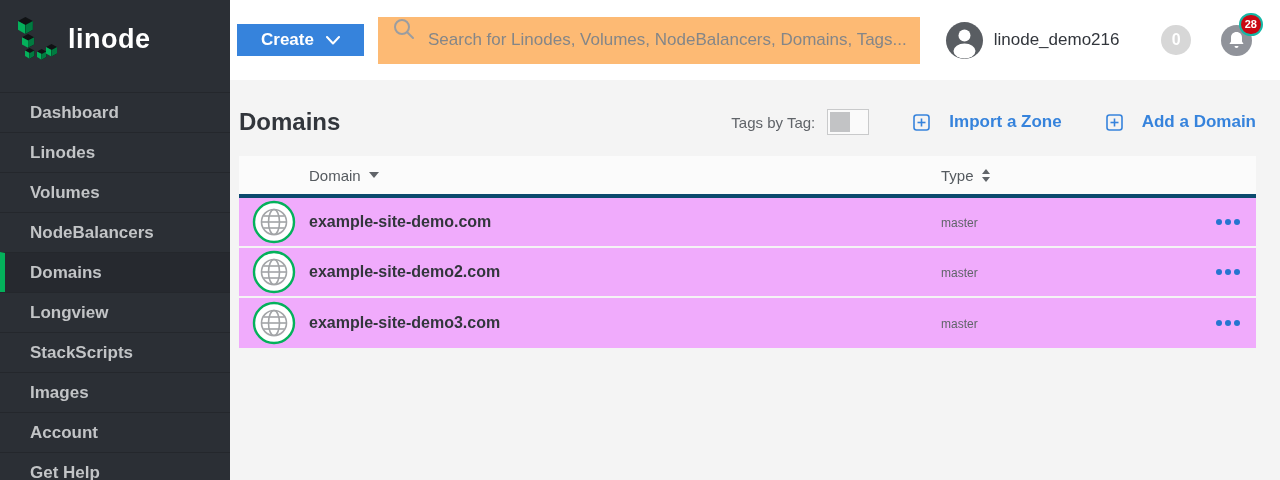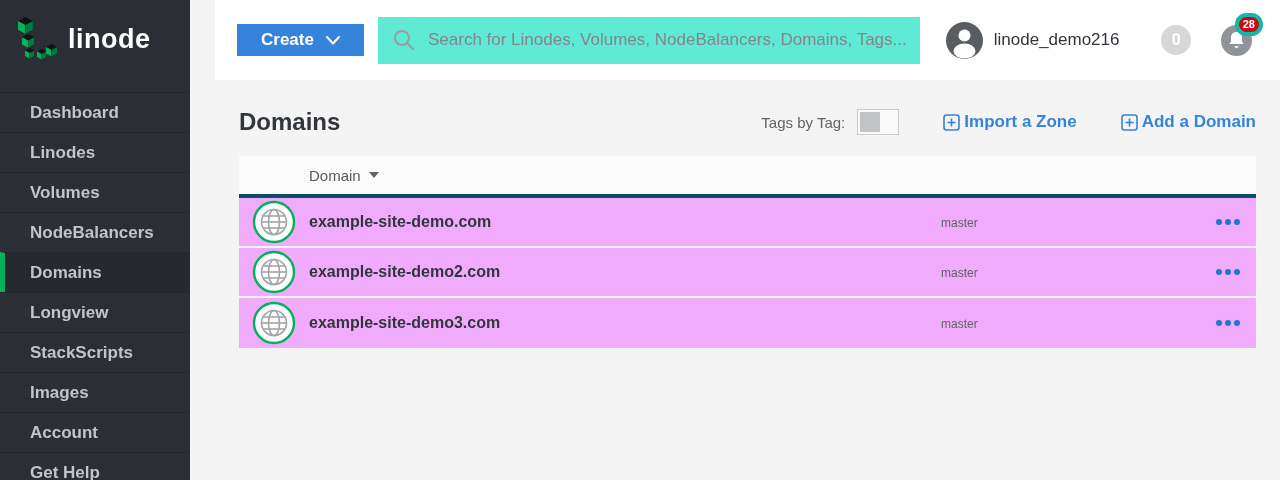--- a/index.html
+++ b/index.html
@@ -5,21 +5,21 @@
   * { margin: 0; padding: 0; box-sizing: border-box; }
   html, body { width: 1280px; height: 480px; overflow: hidden; }
   body {
     font-family: "Liberation Sans", "DejaVu Sans", sans-serif;
     background: #f4f4f4;
     position: relative;
   }
 
   
   .sidebar {
-    position: absolute; left: 0; top: 0; width: 190px; height: 480px;
+    position: absolute; left: 0; top: 0; width: 230px; height: 480px;
     background: #2b2f35; z-index: 5;
   }
   .logo-area {
     height: 78px; display: flex; align-items: center; padding-left: 14px;
     cursor: pointer;
   }
   .logo-mark { width: 46px; height: 52px; }
   .logo-word {
     color: #ffffff; font-size: 27px; font-weight: bold; margin-left: 8px;
     letter-spacing: 0.5px;
@@ -39,22 +39,22 @@
     position: absolute; left: 215px; top: 0; width: 1065px; height: 80px;
     background: #ffffff; display: flex; align-items: center;
   }
   .create-btn {
     margin-left: 22px; width: 129px; height: 32px; background: #3683dc;
     color: #ffffff; font-size: 17px; font-weight: bold;
     display: flex; align-items: center; justify-content: center; gap: 12px;
     border: none; cursor: pointer; font-family: inherit;
   }
   .search-wrap {
-    margin-left: 14px; width: 550px; height: 47px; background: #5eead4;
-    display: flex; align-items: center; padding: 0 14px;
+    margin-left: 14px; width: 550px; height: 47px; background: #fdba74;
+    display: flex; padding: 0 14px;
   }
   .search-wrap input {
     border: none; background: transparent; outline: none; flex: 1;
     font-size: 17px; color: #32363c; margin-left: 12px; font-family: inherit;
   }
   .search-wrap input::placeholder { color: #848688; opacity: 1; }
   .user-area { display: flex; align-items: center; margin-left: 26px; cursor: pointer; }
   .avatar {
     width: 37px; height: 37px; border-radius: 50%; background: #595d62;
     display: flex; align-items: center; justify-content: center; overflow: hidden;
@@ -65,41 +65,41 @@
     background: #d7d7d7; color: #ffffff; font-size: 16px; font-weight: bold;
     display: flex; align-items: center; justify-content: center; cursor: pointer;
   }
   .bell-wrap { position: relative; margin-left: 30px; margin-right: 28px; cursor: pointer; }
   .bell-circle {
     width: 31px; height: 31px; border-radius: 50%; background: #90939a;
     display: flex; align-items: center; justify-content: center;
   }
   .notif-badge {
     position: absolute; top: -12px; right: -11px; min-width: 23px; height: 23px;
-    border-radius: 12px; background: #ca0813; border: 4px solid #14b8a6;
+    border-radius: 12px; background: #ca0813; border: 2px solid #14b8a6;
     color: #ffffff; font-size: 11px; font-weight: bold;
     display: flex; align-items: center; justify-content: center; padding: 0 4px;
   }
 
   
   .main {
     position: absolute; left: 215px; top: 80px; width: 1065px; height: 400px;
     background: #f4f4f4; padding: 18px 24px 0 24px;
   }
   .page-header { display: flex; align-items: center; height: 48px; }
   .page-title { font-size: 24px; font-weight: bold; color: #32363c; }
   .header-controls { margin-left: auto; display: flex; align-items: center; }
   .group-label { font-size: 15px; color: #606469; margin-right: 12px; }
   .toggle {
     width: 42px; height: 26px; background: #fafafa; border: 1px solid #c9cacb;
     display: flex; align-items: center; padding: 2px; cursor: pointer;
   }
   .toggle-knob { width: 20px; height: 20px; background: #c2c3c5; }
   .action-link {
-    display: flex; align-items: center; gap: 4px; color: #3683dc;
+    display: flex; align-items: center; gap: 19px; color: #3683dc;
     font-size: 17px; font-weight: bold; margin-left: 44px; cursor: pointer;
     text-decoration: none;
   }
 
   
   .table-card { margin-top: 10px; background: #ffffff; }
   .t-row { display: flex; align-items: center; }
   .t-head {
     height: 42px; background: #fbfbfb; border-bottom: 4px solid #0c4a6e;
   }
@@ -262,20 +262,27 @@
   </div>
 
   <div class="table-card">
 
     <div class="t-row t-head">
       <div class="cell-icon"></div>
       <div class="cell-domain th">
         <span>Domain</span>
         <span class="caret-down"></span>
       </div>
+      <div class="cell-type th">
+        <span>Type</span>
+        <span class="sort-both">
+            <span class="up"></span>
+            <span class="down"></span>
+          </span>
+      </div>
       <div class="cell-actions"></div>
     </div>
 
     <div class="t-row data-row">
       <div class="cell-icon">
         <svg width="44" height="44" viewBox="0 0 44 44">
           <circle cx="22" cy="22" r="20" fill="#ffffff" stroke="#04b15b" stroke-width="2.4"></circle>
           <circle cx="22" cy="22" r="12.5" fill="none" stroke="#a2a4a7" stroke-width="1.6"></circle>
           <ellipse cx="22" cy="22" rx="5.5" ry="12.5" fill="none" stroke="#a2a4a7" stroke-width="1.6"></ellipse>
           <line x1="9.5" y1="22" x2="34.5" y2="22" stroke="#a2a4a7" stroke-width="1.6"></line>

